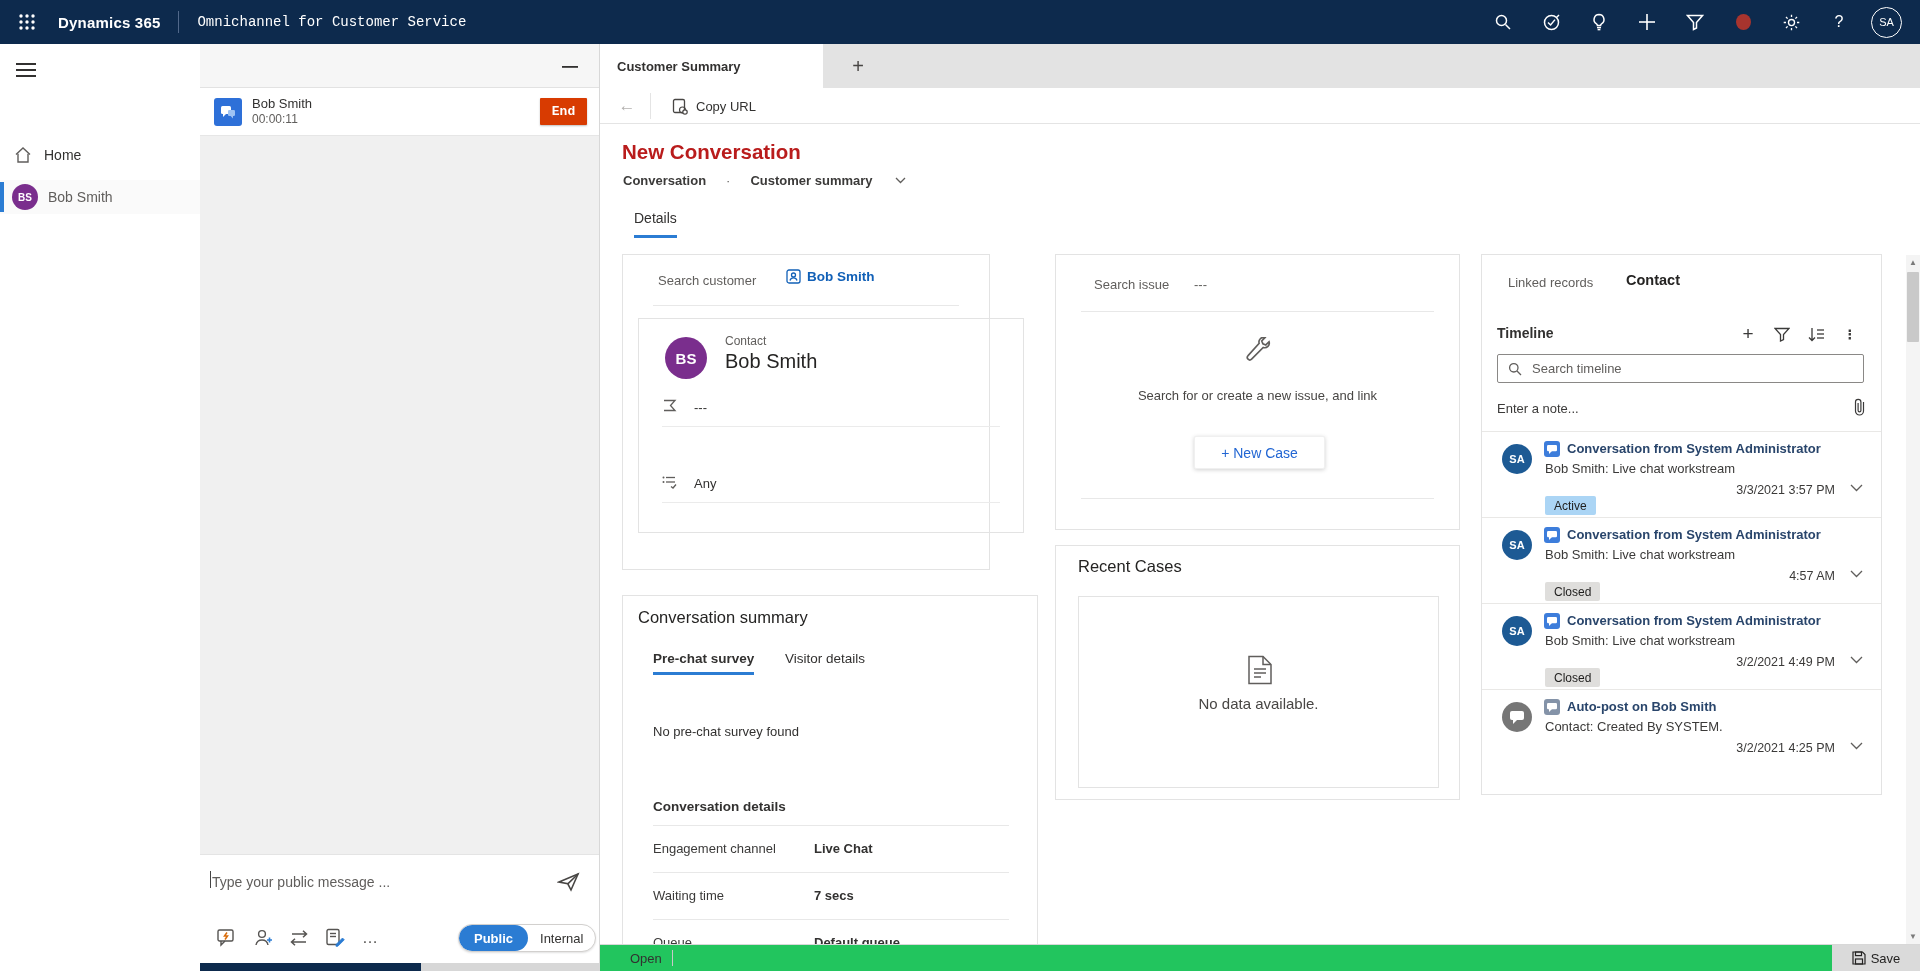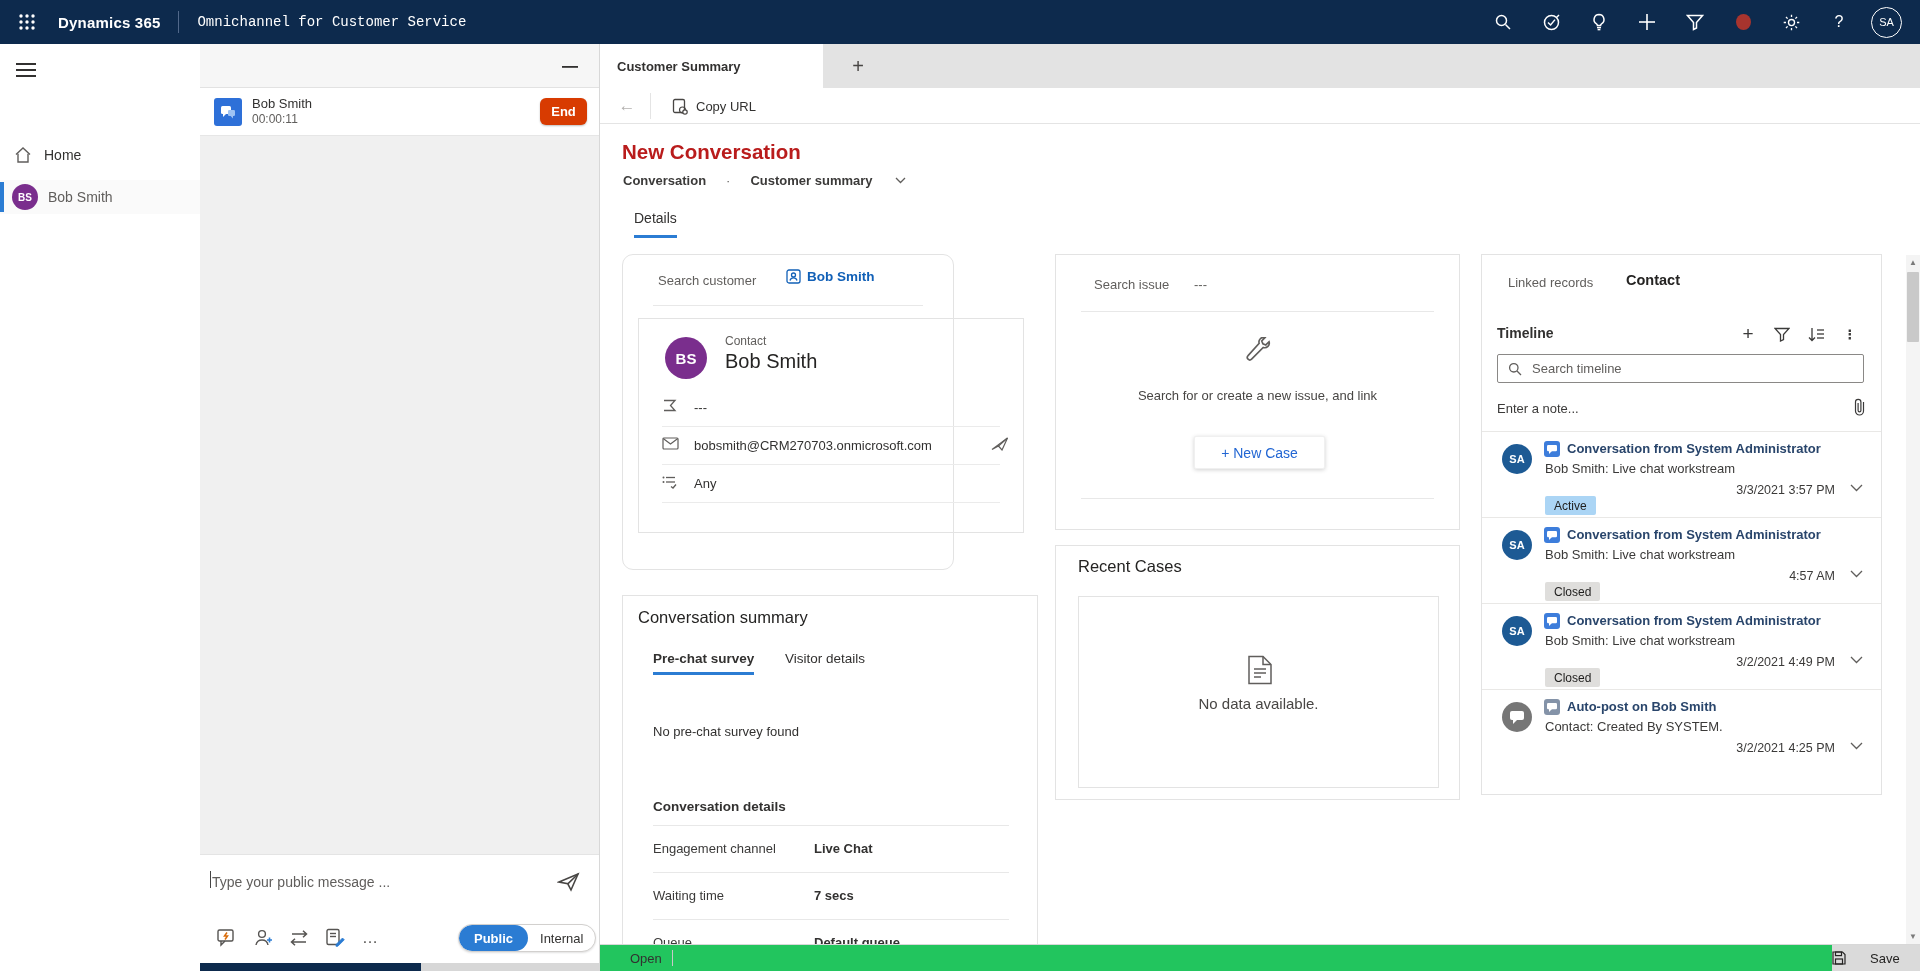--- a/index.html
+++ b/index.html
@@ -30,21 +30,21 @@
   .bs-avatar{width:26px;height:26px;border-radius:50%;background:#7a2e8d;color:#fff;font-size:10px;font-weight:bold;display:flex;align-items:center;justify-content:center;margin:0 10px 0 12px;}
 
   
   .chat{position:absolute;left:200px;top:44px;width:400px;height:927px;background:#f0f0f0;border-right:1px solid #d8d8d8;box-sizing:border-box;}
   .chat-head{position:absolute;left:0;top:0;width:100%;height:44px;background:#f6f6f6;border-bottom:1px solid #e2e2e2;box-sizing:border-box;}
   .minimize{position:absolute;right:18px;top:12px;width:22px;height:22px;display:flex;align-items:center;justify-content:center;cursor:pointer;color:#323130;}
   .session{position:absolute;left:0;top:44px;width:100%;height:48px;background:#fff;border-bottom:1px solid #e6e6e6;box-sizing:border-box;}
   .chat-ico{position:absolute;left:14px;top:10px;width:28px;height:28px;border-radius:3px;background:#2e70d8;display:flex;align-items:center;justify-content:center;}
   .sess-name{position:absolute;left:52px;top:8px;font-size:13px;color:#323130;}
   .sess-timer{position:absolute;left:52px;top:24px;font-size:12px;color:#605e5c;}
-  .end-btn{position:absolute;right:12px;top:10px;width:47px;height:27px;background:#d83b01;color:#fff;font-weight:bold;font-size:13px;border-radius:6px;display:flex;align-items:center;justify-content:center;cursor:pointer;box-shadow:0 1px 2px rgba(0,0,0,.25);}
+  .end-btn{position:absolute;right:12px;top:10px;width:47px;height:27px;background:#d83b01;color:#fff;font-weight:bold;font-size:13px;border-radius:1px;display:flex;align-items:center;justify-content:center;cursor:pointer;box-shadow:0 1px 2px rgba(0,0,0,.25);font-family:Liberation Mono, monospace;}
   .composer{position:absolute;left:0;top:810px;width:100%;height:109px;background:#fff;border-top:1px solid #e4e4e4;box-sizing:border-box;}
   .msg-input{position:absolute;left:10px;top:18px;width:330px;border:none;outline:none;font-size:14px;color:#323130;font-family:inherit;background:transparent;}
   .msg-input::placeholder{color:#605e5c;}
   .send{position:absolute;right:18px;top:16px;color:#484644;cursor:pointer;}
   .comp-icons{position:absolute;left:14px;top:70px;display:flex;gap:10px;}
   .cbtn{width:26px;height:26px;display:flex;align-items:center;justify-content:center;cursor:pointer;color:#565452;}
   .pillwrap{position:absolute;left:258px;top:69px;height:26px;border:1px solid #d2d0ce;border-radius:14px;background:#fff;display:flex;overflow:hidden;box-shadow:0 1px 2px rgba(0,0,0,.12);}
   .pill-pub{background:#2b7cd3;color:#fff;font-weight:bold;font-size:13px;padding:0 15px;display:flex;align-items:center;border-radius:13px;cursor:pointer;}
   .pill-int{color:#323130;font-size:13px;padding:0 12px;display:flex;align-items:center;cursor:pointer;}
   .chat-foot{position:absolute;left:0;top:919px;width:100%;height:8px;}
@@ -61,21 +61,21 @@
   .cmd-div{position:absolute;left:50px;top:5px;width:1px;height:26px;background:#e4e4e4;}
   .copyurl{position:absolute;left:62px;top:4px;height:28px;display:flex;align-items:center;gap:8px;padding:0 10px;cursor:pointer;color:#323130;font-size:13px;}
 
   .page-title{position:absolute;left:22px;top:96px;font-size:20.5px;font-weight:bold;color:#b91c1c;}
   .breadcrumb{position:absolute;left:23px;top:129px;font-size:13px;font-weight:bold;color:#3b3a39;display:flex;align-items:center;gap:20px;}
   .bc-dot{color:#605e5c;font-weight:normal;}
   .bc-chev{color:#605e5c;margin-left:2px;}
   .form-tab{position:absolute;left:34px;top:166px;font-size:14px;font-weight:normal;color:#323130;padding-bottom:9px;border-bottom:3px solid #2b7cd3;cursor:pointer;}
 
   .card{position:absolute;border:1px solid #e3e3e3;background:#fff;box-sizing:border-box;}
-  .c-cust{left:22px;top:210px;width:332px;height:316px;border-radius:11px;}
+  .c-cust{left:22px;top:210px;width:368px;height:316px;}
   .c-sum{left:22px;top:551px;width:416px;height:375px;}
   .c-issue{left:455px;top:210px;width:405px;height:276px;}
   .c-recent{left:455px;top:501px;width:405px;height:255px;}
   .c-right{left:881px;top:210px;width:401px;height:541px;}
 
   .fld-label{font-size:13px;color:#605e5c;}
   .cust-link{position:absolute;left:163px;top:14px;display:flex;align-items:center;gap:6px;color:#1160b7;font-weight:bold;font-size:13.5px;cursor:pointer;}
   .hdiv{position:absolute;height:1px;background:#e8e8e8;}
   .inner-card{position:absolute;left:15px;top:63px;width:386px;height:215px;border:1px solid #e3e3e3;box-sizing:border-box;}
   .big-avatar{position:absolute;left:26px;top:18px;width:42px;height:42px;border-radius:50%;background:#7a2e8d;color:#fff;font-size:15px;font-weight:bold;display:flex;align-items:center;justify-content:center;}
@@ -126,21 +126,21 @@
   .tl-esub{position:absolute;left:63px;top:29px;font-size:13px;color:#3b3a39;}
   .tl-status{position:absolute;left:63px;top:48px;height:17px;padding:1px 9px;font-size:12px;color:#1f1e1d;display:flex;align-items:center;border-radius:2px;margin-top:16px;}
   .st-active{background:#abd5f5;}
   .st-closed{background:#dfdedc;}
   .tl-time{position:absolute;right:46px;top:51px;font-size:12.5px;color:#3b3a39;}
   .tl-chev{position:absolute;right:18px;top:52px;color:#605e5c;}
 
   .statusbar{position:absolute;left:0;top:900px;width:1320px;height:27px;background:#22c55e;border-top:1px solid #d8d8d8;box-sizing:border-box;z-index:5;}
   .sb-state{position:absolute;left:30px;top:6px;font-size:13px;color:#323130;}
   .sb-div{position:absolute;left:72px;top:5px;width:1px;height:16px;background:#c8c8c8;}
-  .sb-save{position:absolute;right:0;top:0;width:88px;height:26px;background:#dadada;display:flex;align-items:center;gap:24px;font-size:13px;color:#252423;cursor:pointer;}
+  .sb-save{position:absolute;right:0;top:0;width:88px;height:26px;background:#dadada;display:flex;align-items:center;justify-content:center;gap:5px;font-size:13px;color:#252423;cursor:pointer;}
 
   .vscroll{position:absolute;left:1306px;top:211px;width:14px;height:689px;background:#f4f4f4;z-index:4;}
   .vs-up{position:absolute;left:0;top:0;width:14px;height:15px;color:#7a7a7a;display:flex;align-items:center;justify-content:center;font-size:8px;cursor:pointer;}
   .vs-dn{position:absolute;left:0;bottom:0;width:14px;height:15px;color:#7a7a7a;display:flex;align-items:center;justify-content:center;font-size:8px;cursor:pointer;}
   .vs-thumb{position:absolute;left:1px;top:17px;width:12px;height:70px;background:#c9c9c9;border-radius:1px;cursor:grab;}
   .caret{position:absolute;left:10px;top:16px;width:1px;height:17px;background:#444;}
 </style>
 </head>
 <body>
 
@@ -360,36 +360,20 @@
         <span class="ent-name">Bob Smith</span>
         <div class="crow" style="top:70px;">
           <span class="ric">
             <svg width="17" height="14" viewBox="0 0 17 14" fill="none" stroke="#605e5c" stroke-width="1.3">
                 <path d="M2 1.5h11l-4.5 5 4.5 5H2"></path>
               </svg>
           </span>
           <span class="rtx">---</span>
           <span class="rdiv"></span>
         </div>
-        <div class="crow" style="top:108px;">
-          <span class="ric">
-            <svg width="17" height="13" viewBox="0 0 17 13" fill="none" stroke="#605e5c" stroke-width="1.2">
-                <rect x="1" y="1" width="15" height="11" rx="1"></rect>
-                <path d="M1.5 1.8 8.5 7l7-5.2"></path>
-              </svg>
-          </span>
-          <span class="rtx">bobsmith@CRM270703.onmicrosoft.com</span>
-          <span class="abs" style="right:14px;top:10px;">
-            <svg width="18" height="14" viewBox="0 0 18 14" fill="none" stroke="#605e5c" stroke-width="1.2">
-                <path d="M1 12.5 16.5 1 11 13l-3.5-4z"></path>
-                <line x1="7.5" y1="9" x2="16.5" y2="1"></line>
-              </svg>
-          </span>
-          <span class="rdiv"></span>
-        </div>
         <div class="crow" style="top:146px;">
           <span class="ric">
             <svg width="16" height="14" viewBox="0 0 16 14" fill="none" stroke="#605e5c" stroke-width="1.3">
                 <line x1="4" y1="2.5" x2="13" y2="2.5"></line>
                 <line x1="4" y1="7" x2="13" y2="7"></line>
                 <circle cx="1.5" cy="2.5" r="1" fill="#605e5c" stroke="none"></circle>
                 <circle cx="1.5" cy="7" r="1" fill="#605e5c" stroke="none"></circle>
                 <polyline points="9,11.5 11,13 14,9.5"></polyline>
               </svg>
           </span>

